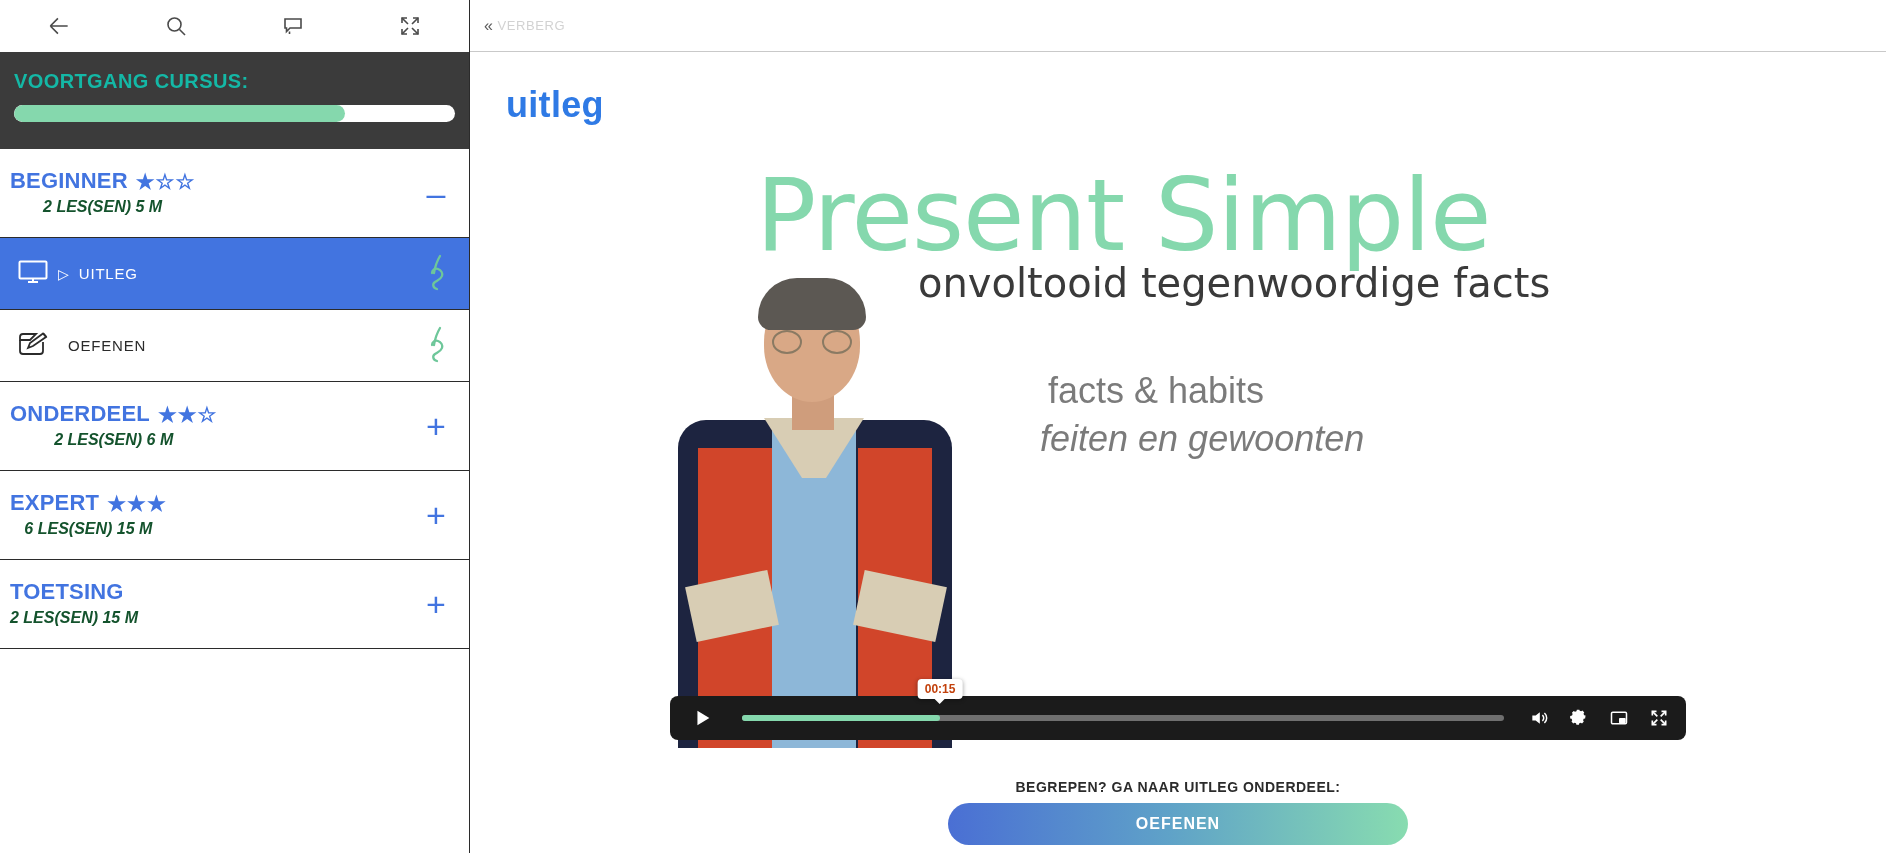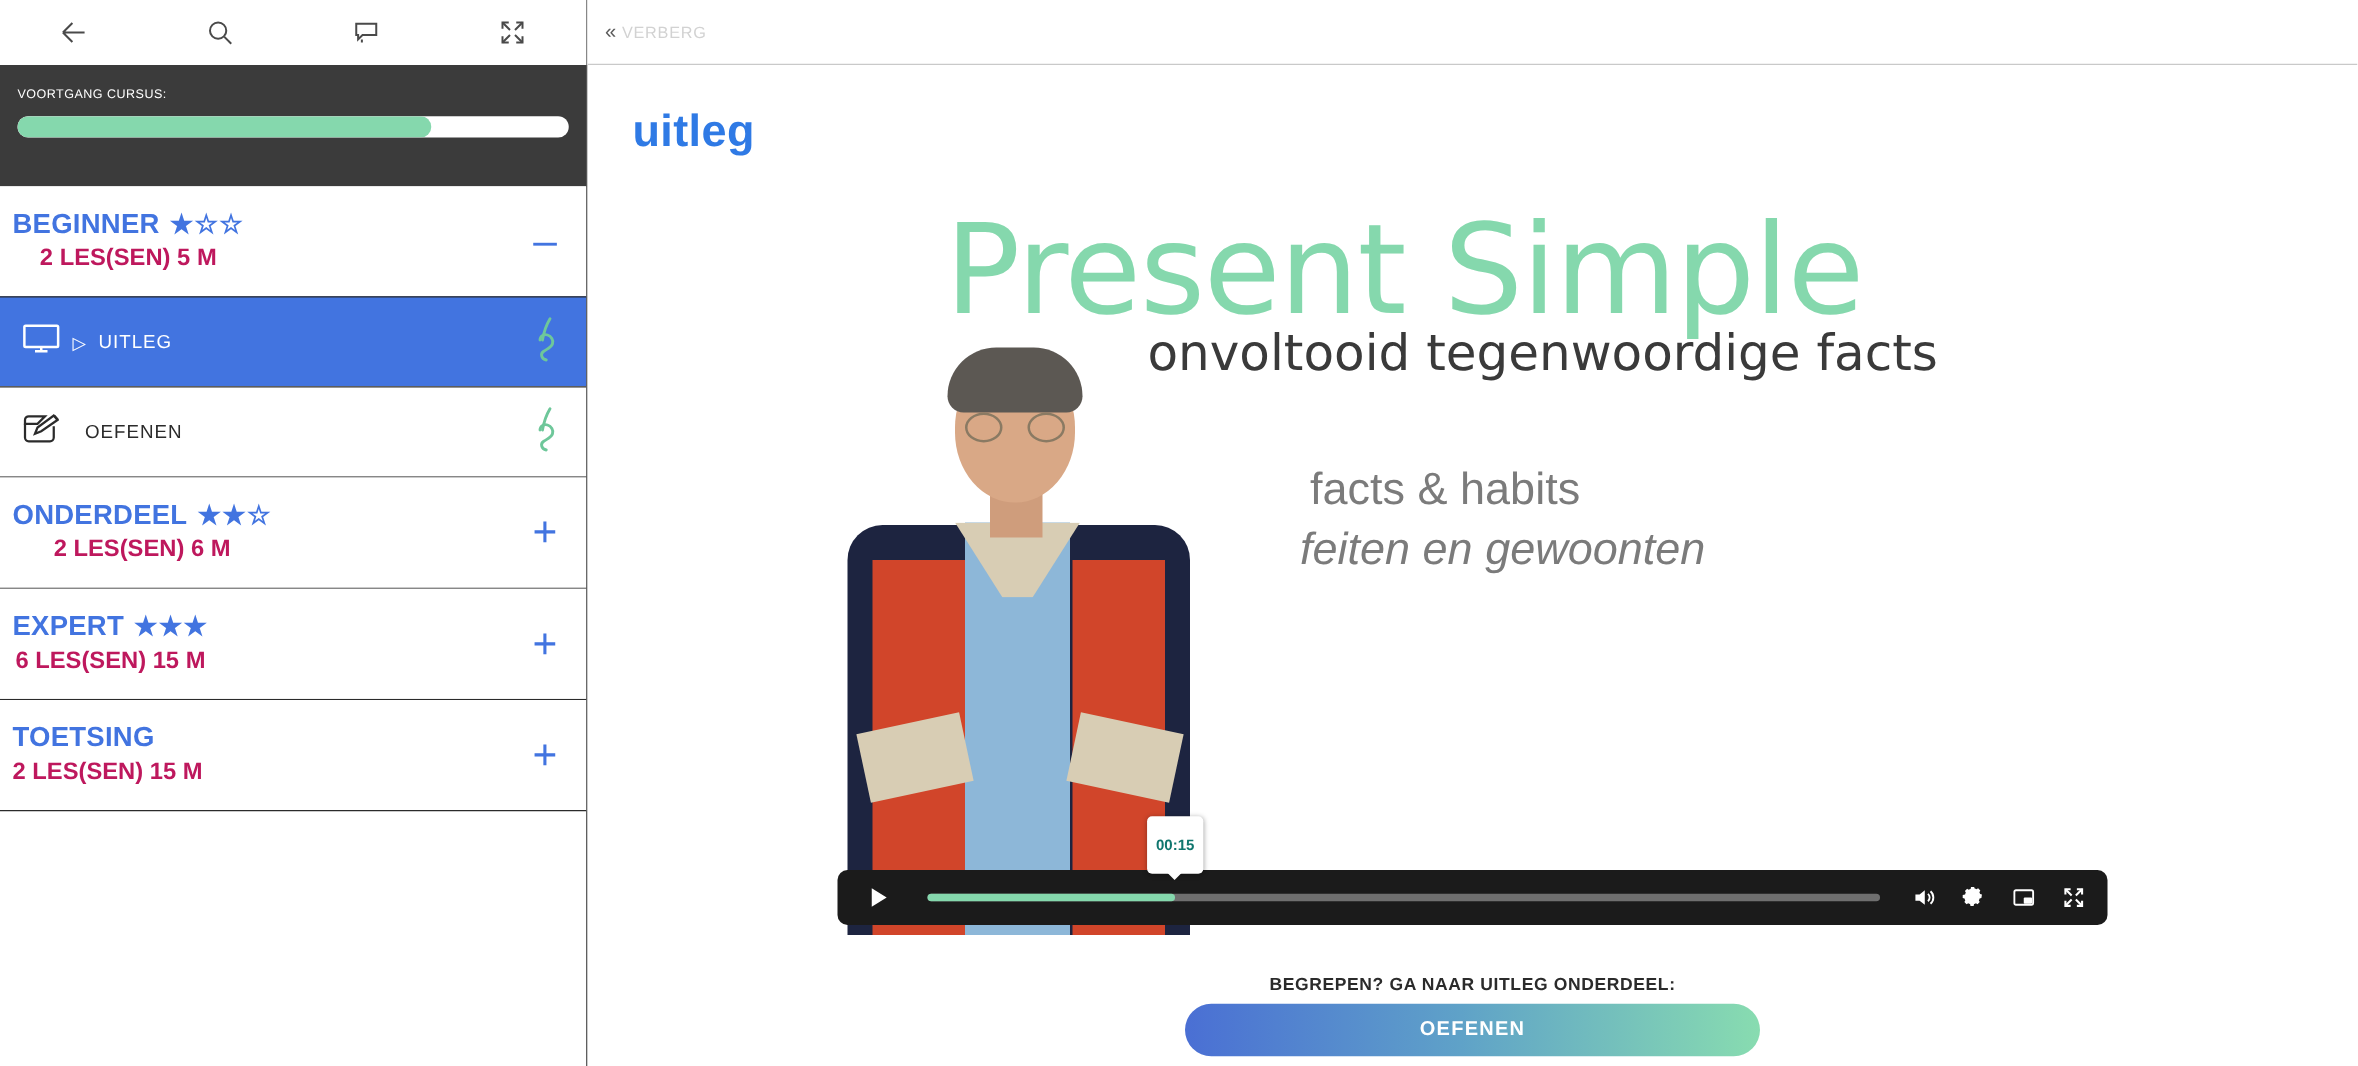--- a/index.html
+++ b/index.html
@@ -27,21 +27,21 @@
     display: flex; align-items: center; justify-content: center;
     cursor: pointer; background: none; border: none;
   }
   .tb-btn svg { display:block; }
 
   .progress-block {
     background: #3b3b3b; padding: 18px 14px 22px 14px;
     min-height: 97px;
   }
   .progress-label {
-    color: #ffffff; font-size: 10px; font-weight: 400;
+    color: #14b8a6; font-size: 20px; font-weight: 700;
     letter-spacing: .4px; margin-bottom: 12px;
   }
   .progress-track {
     height: 17px; border-radius: 9px; background: #ffffff;
     overflow: hidden; position: relative;
   }
   .progress-fill {
     height: 100%; border-radius: 9px; background: #85d8ad;
   }
 
@@ -54,21 +54,21 @@
     display: flex; align-items: center; justify-content: space-between;
     padding: 18px 18px 18px 10px; min-height: 88px; cursor: pointer;
     background: #fff;
   }
   .section-head-texts { display: flex; flex-direction: column; gap: 6px; text-align: center; }
   .section-title {
     color: #4274e0; font-size: 22px; font-weight: 700; letter-spacing: .2px;
     display: flex; align-items: center; gap: 8px; line-height: 1;
   }
   .stars { color: #4274e0; font-size: 21px; letter-spacing: 1px; line-height:1; }
-  .section-meta { color: #be185d; font-size: 19px; font-weight: 600; }
+  .section-meta { color: #14532d; font-size: 16px; font-weight: 600; font-style: italic; }
   .toggle-sign { font-size: 34px; color: #4274e0; line-height: 20px; font-weight: 400; width: 30px; text-align:center;}
 
   .lesson {
     display: flex; align-items: center; justify-content: space-between;
     min-height: 72px; padding: 0 18px 0 18px;
     border-top: 1px solid #2b2b2b; cursor: pointer; background:#fff;
   }
   .lesson.active { background: #4274e0; }
   .lesson-left { display: flex; align-items: center; gap: 10px; }
   .lesson-label {
@@ -150,22 +150,22 @@
   .controls {
     position: absolute; left: 0; right: 0; bottom: 8px; height: 44px;
     margin: 0 2px; background: #1b1b1b; border-radius: 8px;
     display: flex; align-items: center; padding: 0 12px; gap: 10px;
   }
   .play-btn { width: 40px; height: 40px; display:flex; align-items:center; justify-content:center; cursor:pointer; }
   .seek { flex: 1 1 auto; height: 6px; background: #6f6f6f; border-radius: 3px; position: relative; margin: 0 10px; cursor: pointer; }
   .seek-fill { position:absolute; left:0; top:0; bottom:0; width: 26%; background:#85d8ad; border-radius: 3px; }
   .time-tip {
     position: absolute; left: 26%; bottom: 22px; transform: translateX(-50%);
-    background: #fff; color: #0f766e; font-size: 12px; font-weight: 600;
-    padding: 16px 7px; border-radius: 4px; white-space: nowrap;
+    background: #fff; color: #c2410c; font-size: 12px; font-weight: 600;
+    padding: 3px 7px; border-radius: 4px; white-space: nowrap;
     box-shadow: 0 1px 4px rgba(0,0,0,.35);
   }
   .time-tip::after {
     content:""; position:absolute; left:50%; bottom:-5px; transform:translateX(-50%);
     border-left:6px solid transparent; border-right:6px solid transparent; border-top:6px solid #fff;
   }
   .ctrl-icon { width: 30px; height: 30px; display:flex; align-items:center; justify-content:center; cursor:pointer; }
 
   .cta-wrap {
     position: absolute; left: 50%; transform: translateX(-50%);

